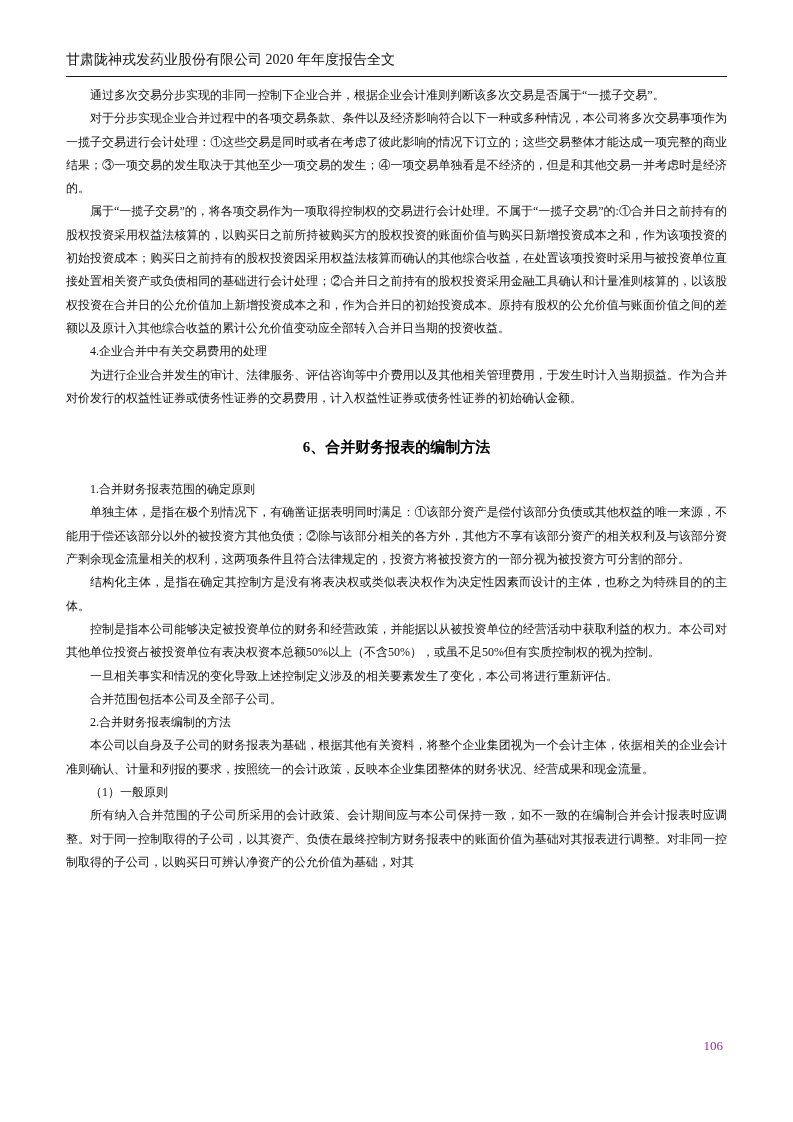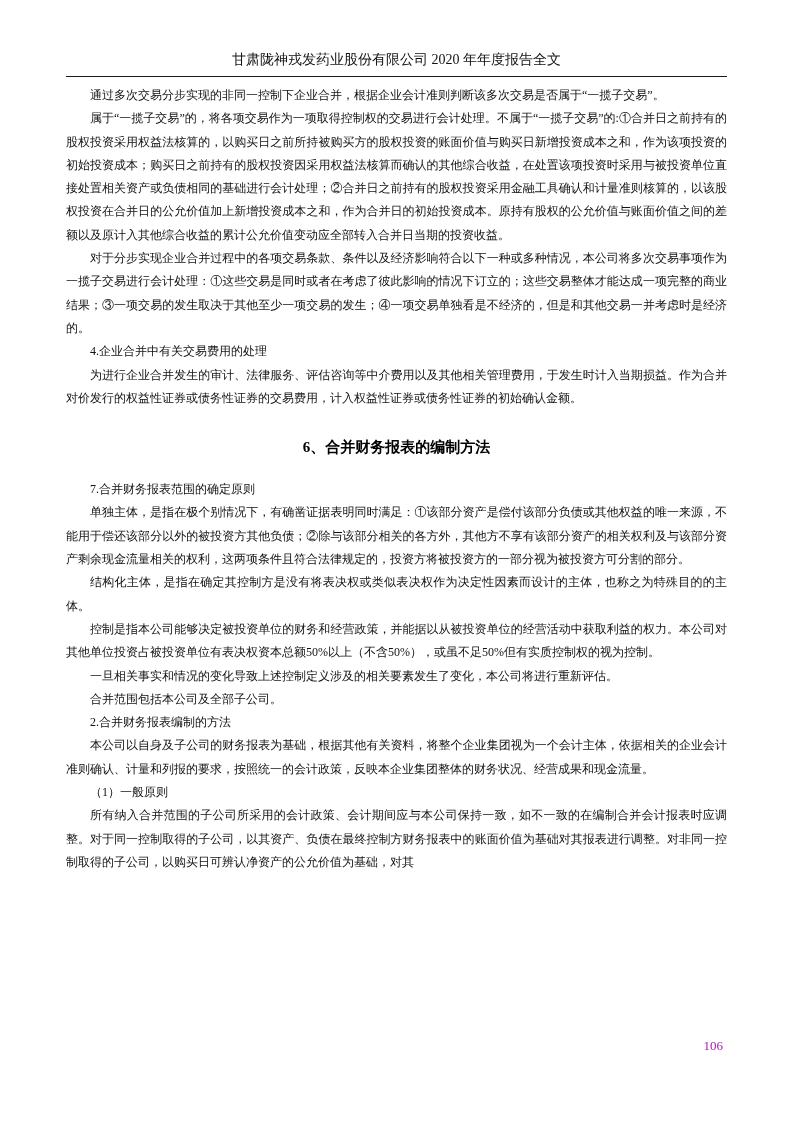--- a/index.html
+++ b/index.html
@@ -14,21 +14,21 @@
     background: #ffffff;
     overflow: hidden;
     font-family: "Liberation Serif", "DejaVu Serif", serif;
     color: #111111;
   }
   .header {
     position: absolute;
     top: 50px;
     left: 66px;
     right: 66px;
-    text-align: center;
+    text-align: left;
     font-size: 14px;
     line-height: 20px;
     padding-bottom: 6px;
     border-bottom: 1.5px solid #1a1a1a;
     color: #111111;
   }
   .body-area {
     position: absolute;
     top: 84px;
     left: 66px;
@@ -64,30 +64,30 @@
 
 <div class="page">
 
   <div class="header">
     <span>甘肃陇神戎发药业股份有限公司 2020 年年度报告全文</span>
   </div>
 
   <div class="body-area">
     <div id="paras-before">
         <p class="para">通过多次交易分步实现的非同一控制下企业合并，根据企业会计准则判断该多次交易是否属于“一揽子交易”。</p>
+        <p class="para">对于分步实现企业合并过程中的各项交易条款、条件以及经济影响符合以下一种或多种情况，本公司将多次交易事项作为一揽子交易进行会计处理：①这些交易是同时或者在考虑了彼此影响的情况下订立的；这些交易整体才能达成一项完整的商业结果；③一项交易的发生取决于其他至少一项交易的发生；④一项交易单独看是不经济的，但是和其他交易一并考虑时是经济的。</p>
         <p class="para">属于“一揽子交易”的，将各项交易作为一项取得控制权的交易进行会计处理。不属于“一揽子交易”的:①合并日之前持有的股权投资采用权益法核算的，以购买日之前所持被购买方的股权投资的账面价值与购买日新增投资成本之和，作为该项投资的初始投资成本；购买日之前持有的股权投资因采用权益法核算而确认的其他综合收益，在处置该项投资时采用与被投资单位直接处置相关资产或负债相同的基础进行会计处理；②合并日之前持有的股权投资采用金融工具确认和计量准则核算的，以该股权投资在合并日的公允价值加上新增投资成本之和，作为合并日的初始投资成本。原持有股权的公允价值与账面价值之间的差额以及原计入其他综合收益的累计公允价值变动应全部转入合并日当期的投资收益。</p>
-        <p class="para">对于分步实现企业合并过程中的各项交易条款、条件以及经济影响符合以下一种或多种情况，本公司将多次交易事项作为一揽子交易进行会计处理：①这些交易是同时或者在考虑了彼此影响的情况下订立的；这些交易整体才能达成一项完整的商业结果；③一项交易的发生取决于其他至少一项交易的发生；④一项交易单独看是不经济的，但是和其他交易一并考虑时是经济的。</p>
         <p class="para">4.企业合并中有关交易费用的处理</p>
         <p class="para">为进行企业合并发生的审计、法律服务、评估咨询等中介费用以及其他相关管理费用，于发生时计入当期损益。作为合并对价发行的权益性证券或债务性证券的交易费用，计入权益性证券或债务性证券的初始确认金额。</p>
       </div>
 
     <h2 class="sec-heading">6、合并财务报表的编制方法</h2>
 
     <div id="paras-after">
-        <p class="para">7.合并财务报表范围的确定原则</p>
+        <p class="para">1.合并财务报表范围的确定原则</p>
         <p class="para">单独主体，是指在极个别情况下，有确凿证据表明同时满足：①该部分资产是偿付该部分负债或其他权益的唯一来源，不能用于偿还该部分以外的被投资方其他负债；②除与该部分相关的各方外，其他方不享有该部分资产的相关权利及与该部分资产剩余现金流量相关的权利，这两项条件且符合法律规定的，投资方将被投资方的一部分视为被投资方可分割的部分。</p>
         <p class="para">结构化主体，是指在确定其控制方是没有将表决权或类似表决权作为决定性因素而设计的主体，也称之为特殊目的的主体。</p>
         <p class="para">控制是指本公司能够决定被投资单位的财务和经营政策，并能据以从被投资单位的经营活动中获取利益的权力。本公司对其他单位投资占被投资单位有表决权资本总额50%以上（不含50%），或虽不足50%但有实质控制权的视为控制。</p>
         <p class="para">一旦相关事实和情况的变化导致上述控制定义涉及的相关要素发生了变化，本公司将进行重新评估。</p>
         <p class="para">合并范围包括本公司及全部子公司。</p>
         <p class="para">2.合并财务报表编制的方法</p>
         <p class="para">本公司以自身及子公司的财务报表为基础，根据其他有关资料，将整个企业集团视为一个会计主体，依据相关的企业会计准则确认、计量和列报的要求，按照统一的会计政策，反映本企业集团整体的财务状况、经营成果和现金流量。</p>
         <p class="para">（1）一般原则</p>
         <p class="para">所有纳入合并范围的子公司所采用的会计政策、会计期间应与本公司保持一致，如不一致的在编制合并会计报表时应调整。对于同一控制取得的子公司，以其资产、负债在最终控制方财务报表中的账面价值为基础对其报表进行调整。对非同一控制取得的子公司，以购买日可辨认净资产的公允价值为基础，对其</p>
       </div>

